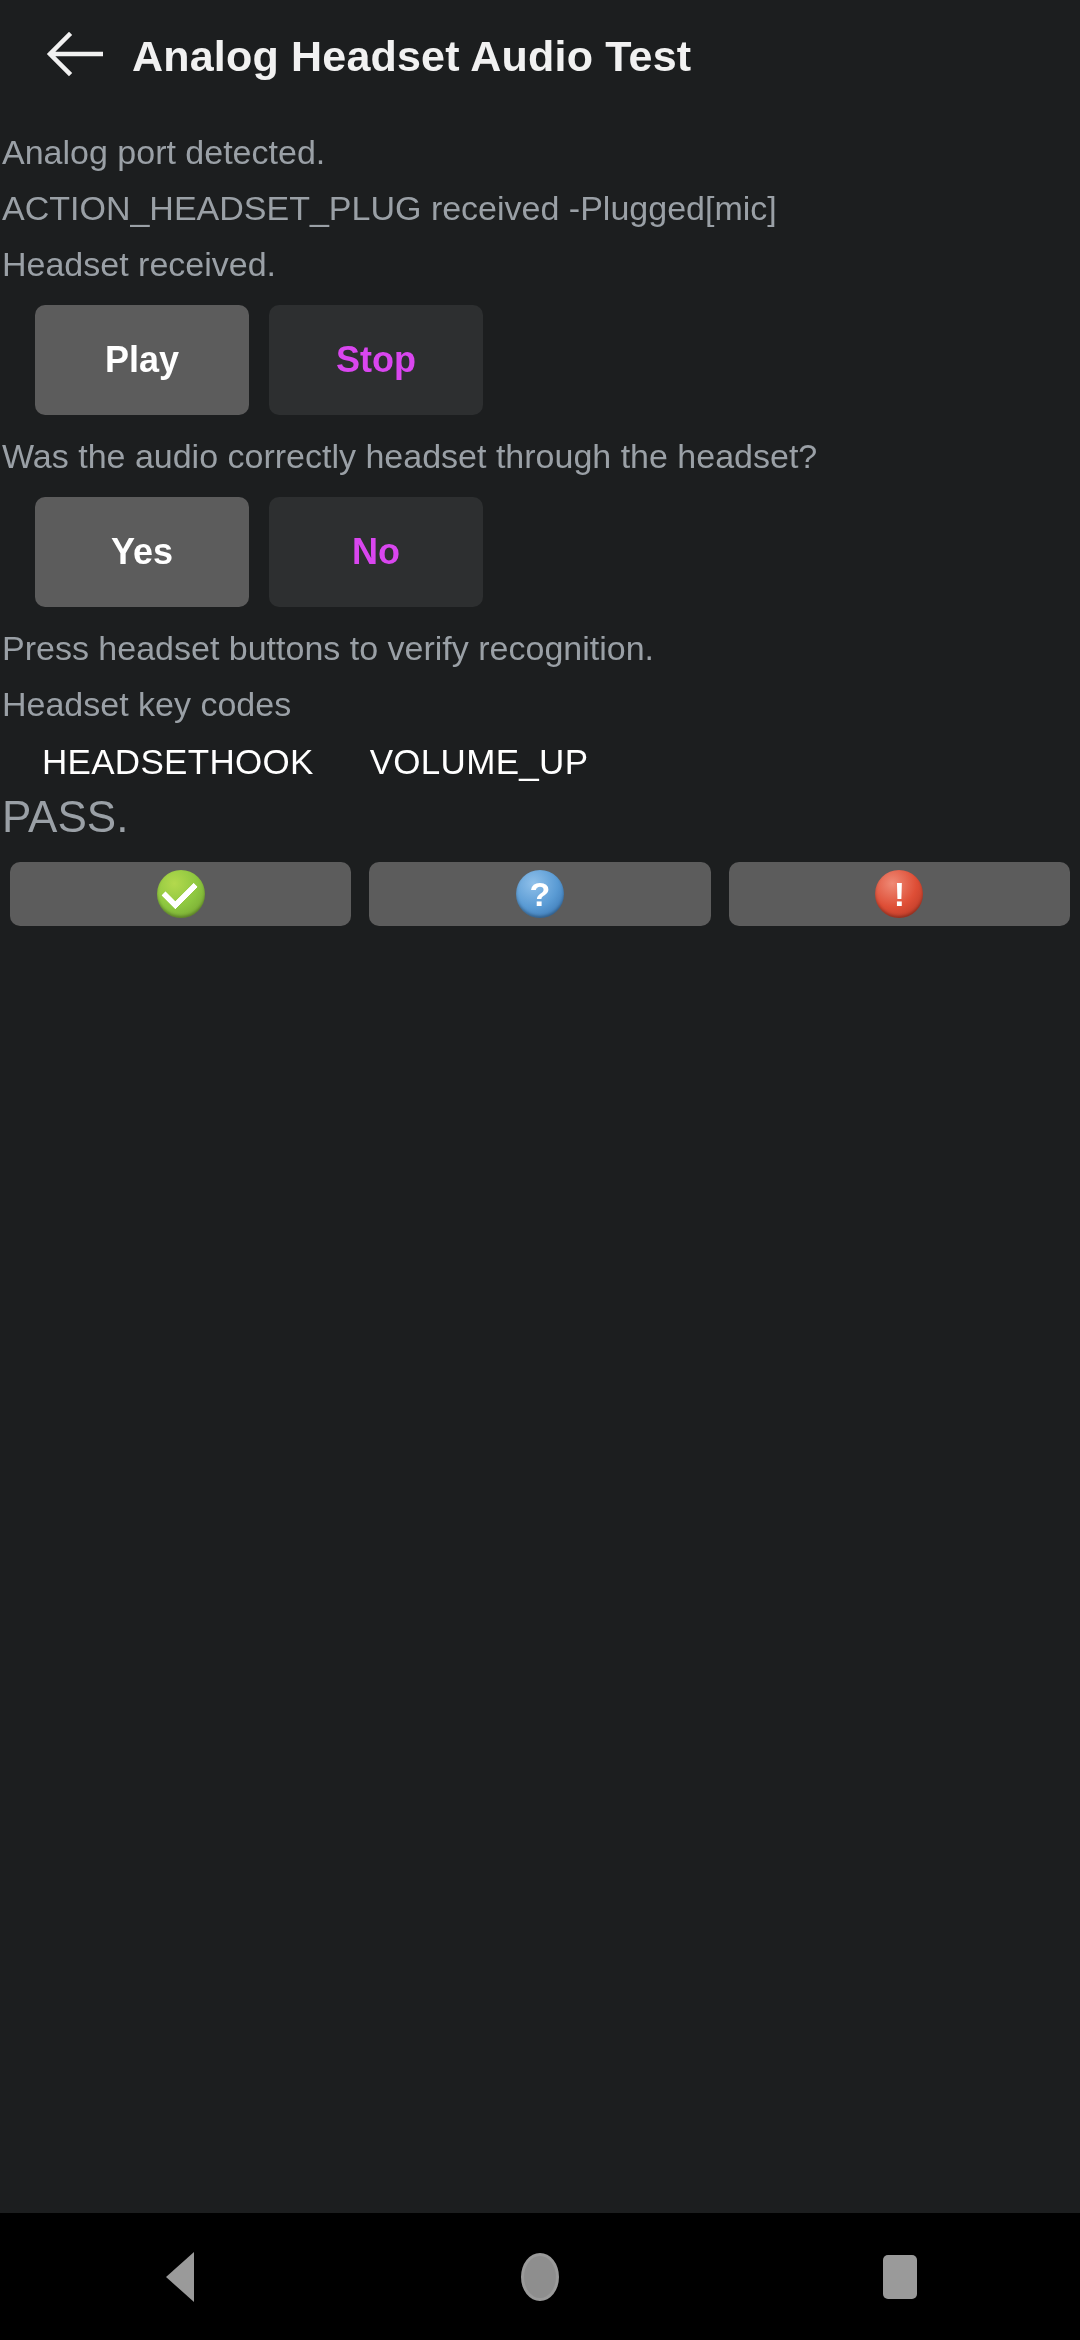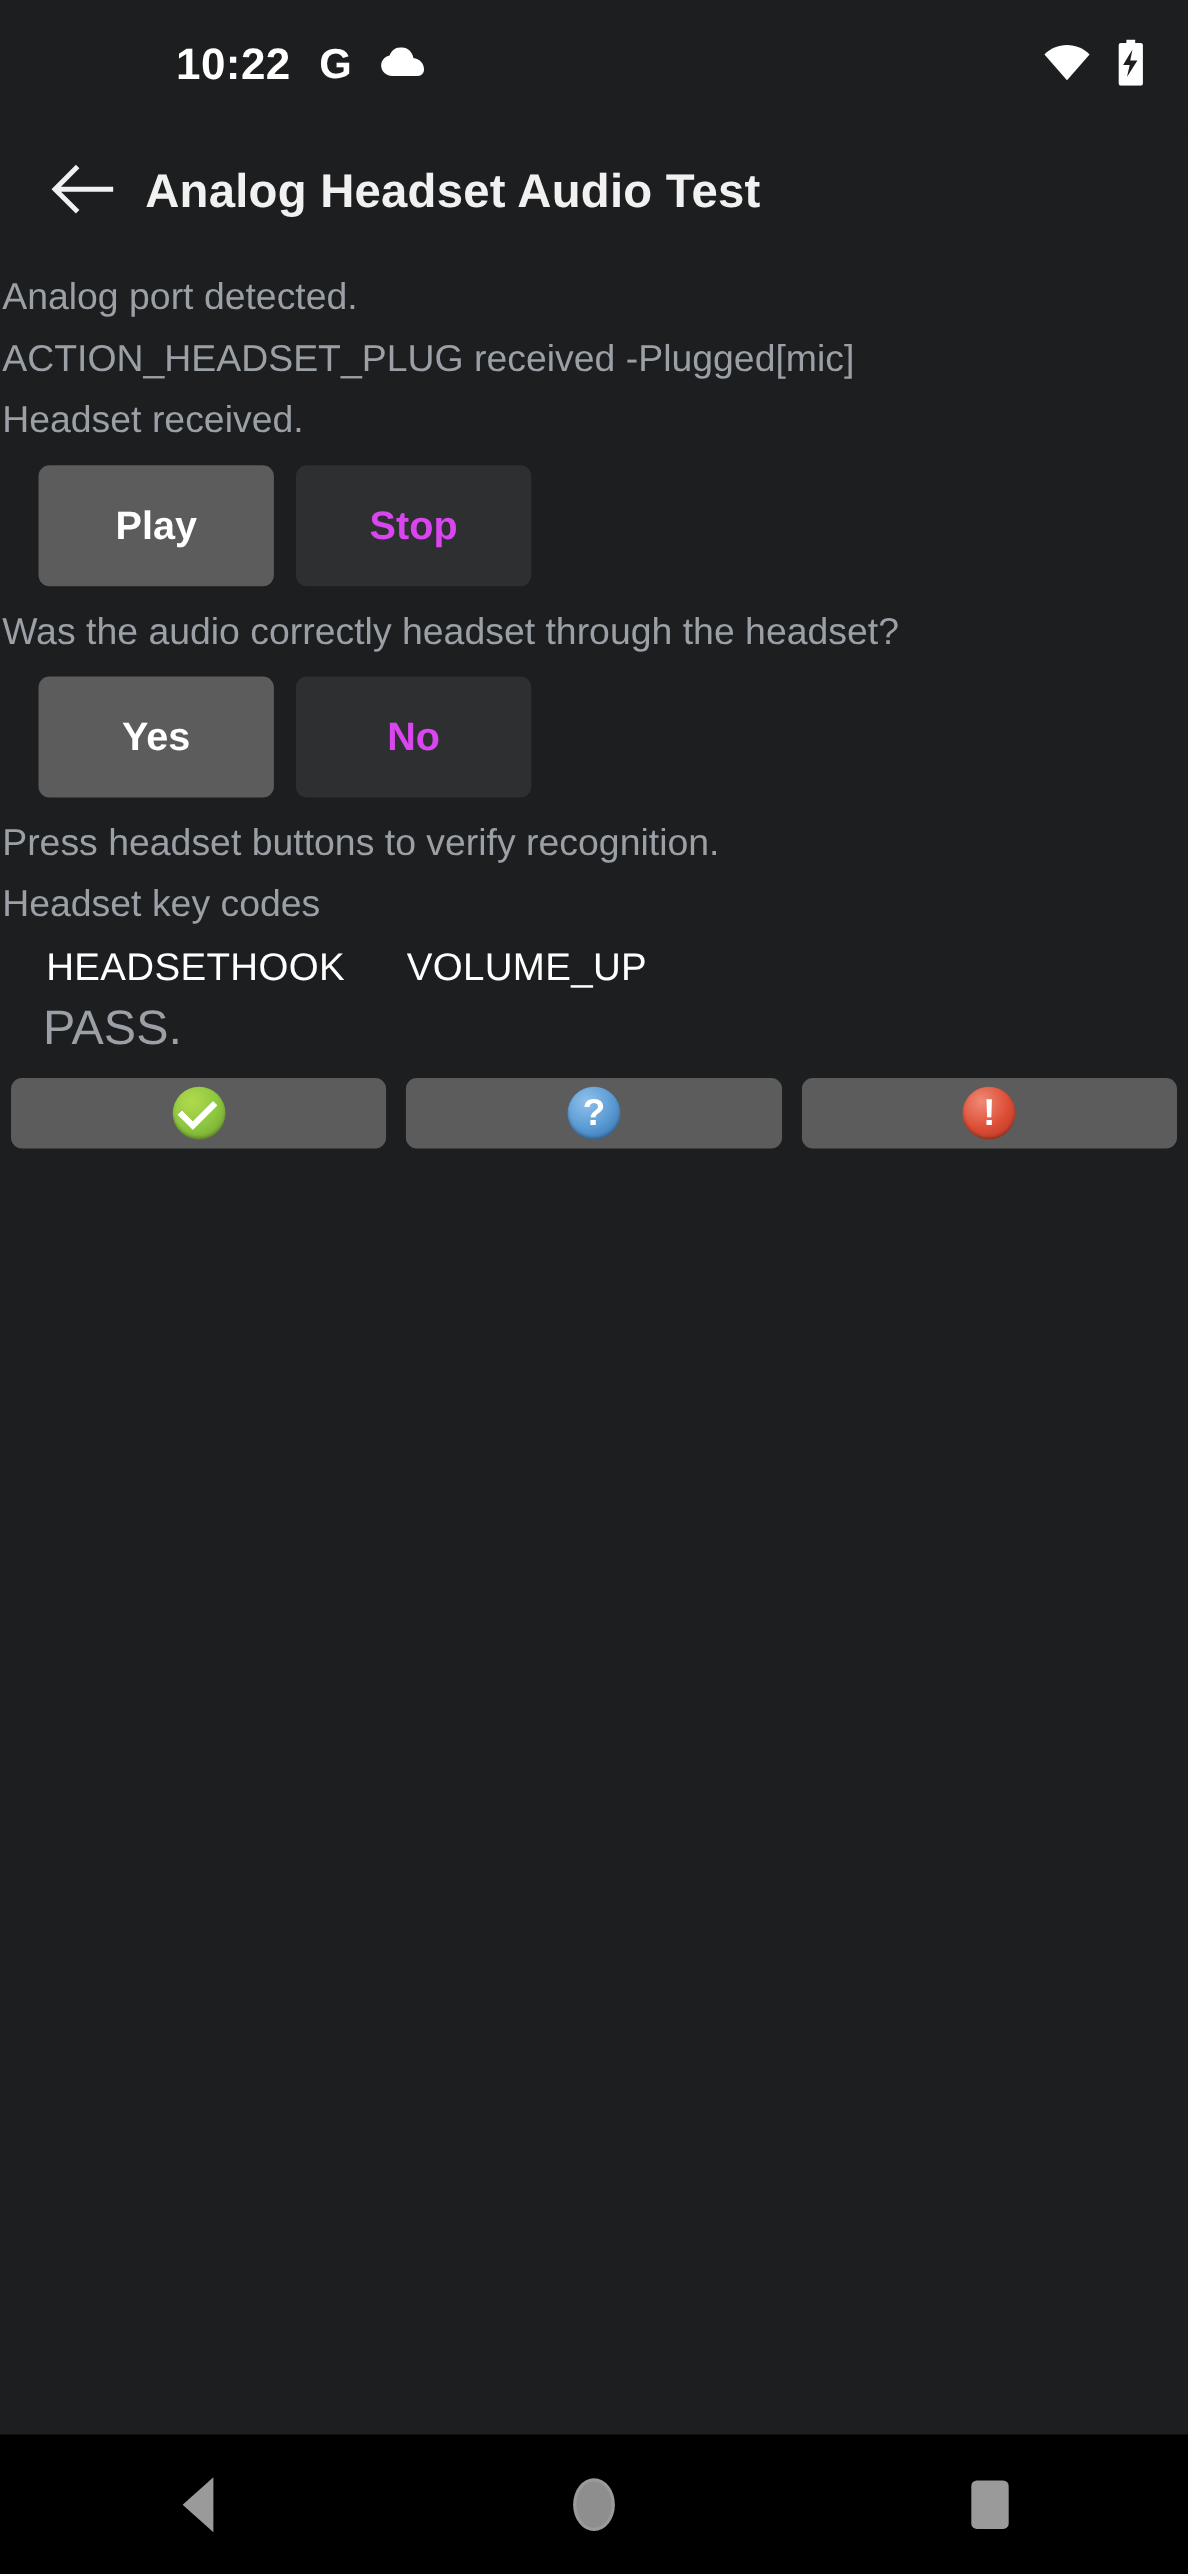--- a/index.html
+++ b/index.html
@@ -151,21 +151,20 @@
     white-space: nowrap;
     letter-spacing: 0.3px;
   }
 
   #pass-text {
     color: #9aa0a6;
     font-size: 44px;
     padding-left: 2px;
     line-height: 62px;
     margin-top: 2px;
-    margin-left: 37px;
   }
 
   #verdict-row {
     display: flex;
     gap: 18px;
     padding: 0 10px;
     margin-top: 14px;
   }
   .verdict-btn {
     flex: 1 1 0;
@@ -246,44 +245,20 @@
     height: 44px;
     background: #9a9a9a;
     border-radius: 5px;
   }
 </style>
 </head>
 <body>
 
 <div id="screen">
 
-  <div id="status-bar">
-    <div class="sb-left">
-      <span class="sb-clock">10:22</span>
-      <span class="sb-g">G</span>
-      <span>
-        <svg width="40" height="28" viewBox="0 0 40 28">
-          <path d="M10.5 26 C4.7 26 0.5 21.8 0.5 16.6 C0.5 12.1 3.8 8.3 8.2 7.5 C9.6 3.1 13.8 0 18.6 0 C24.3 0 29.1 4.3 29.8 9.8 C35.3 10.3 39.5 14.8 39.5 20.2 C39.5 23.5 37.2 26 33.9 26 Z" fill="#ffffff"></path>
-        </svg>
-      </span>
-    </div>
-    <div class="sb-right">
-      <span>
-        <svg width="44" height="34" viewBox="0 0 44 34">
-          <path d="M22 33 L1.5 9.5 C6.8 4.2 14 1 22 1 C30 1 37.2 4.2 42.5 9.5 Z" fill="#ffffff"></path>
-        </svg>
-      </span>
-      <span>
-        <svg width="28" height="42" viewBox="0 0 28 42">
-          <path d="M10 0 h8 v3 h5 a2 2 0 0 1 2 2 v35 a2 2 0 0 1 -2 2 h-18 a2 2 0 0 1 -2 -2 v-35 a2 2 0 0 1 2 -2 h5 z" fill="#ffffff"></path>
-          <path d="M15.5 9 L7 23 h6 l-2.5 11 L20 19 h-6.5 z" fill="#1c1e1f"></path>
-        </svg>
-      </span>
-    </div>
-  </div>
 
   <div id="app-bar">
     <div id="back-button">
       <span>
         <svg width="58" height="48" viewBox="0 0 58 48">
           <path d="M56 24 H6 M24 5 L5 24 L24 43" stroke="#f1f1f1" stroke-width="4.5" fill="none" stroke-linecap="square"></path>
         </svg>
       </span>
     </div>
     <div id="app-title">Analog Headset Audio Test</div>

